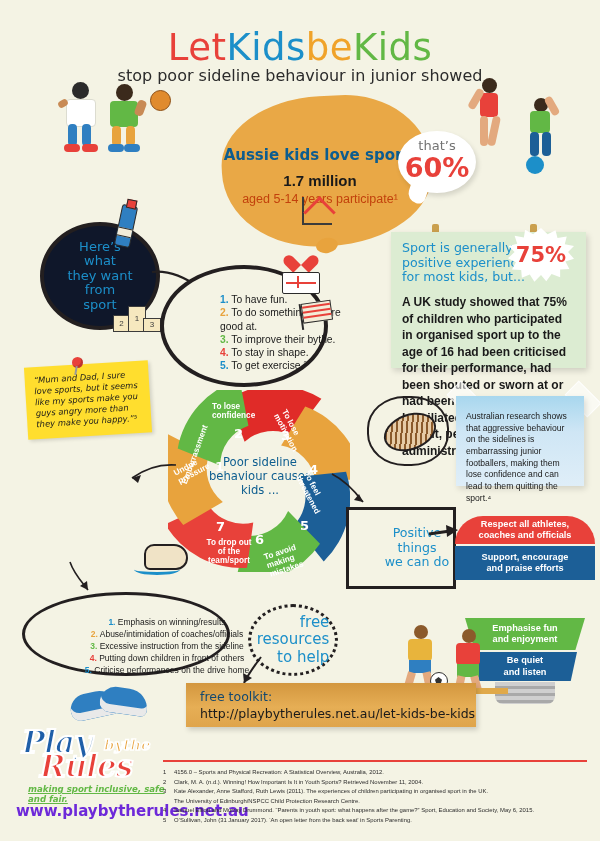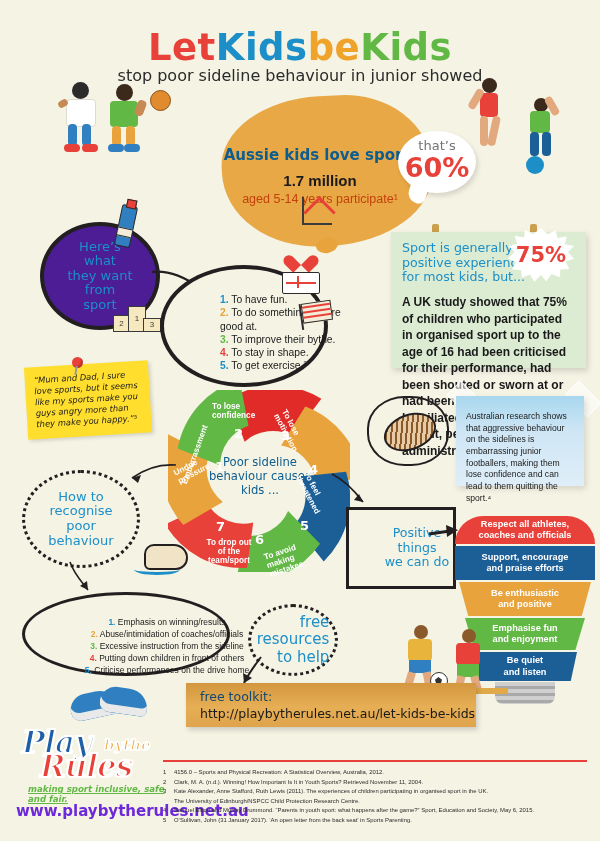--- a/index.html
+++ b/index.html
@@ -6,21 +6,21 @@
   body{
     width:600px;height:841px;overflow:hidden;
     background:#f4f3e4;
     font-family:"Liberation Sans", sans-serif;
     position:relative;
   }
   .page{position:absolute;inset:0;background:#f4f3e4;}
 
   
   .title{position:absolute;left:0;top:26px;width:600px;text-align:center;
-    font-family:"DejaVu Sans",sans-serif;font-weight:bold;font-size:37px;letter-spacing:.5px;}
+    font-family:"DejaVu Sans",sans-serif;font-weight:normal;font-size:37px;letter-spacing:.5px;}
   .title span{display:inline-block;}
   .t-let{color:#e8413a;}
   .t-kids1{color:#1c8fc9;}
   .t-be{color:#f0a32a;}
   .t-kids2{color:#62b845;}
   .subtitle{position:absolute;left:0;top:66px;width:600px;text-align:center;
     font-family:"DejaVu Sans",sans-serif;font-size:16px;color:#2b2b2b;}
   .ausmap{position:absolute;left:222px;top:96px;width:210px;height:150px;
     background:#e8a33d;opacity:.95;
     border-radius:48% 42% 50% 46%/44% 50% 46% 52%;
@@ -47,21 +47,21 @@
 
   
   .chartico{position:absolute;left:300px;top:197px;width:36px;height:30px;}
   .chartico .ax{position:absolute;left:2px;top:0;width:2px;height:28px;background:#3b3b3b;}
   .chartico .ax2{position:absolute;left:2px;top:26px;width:30px;height:2px;background:#3b3b3b;}
   .chartico .arr{position:absolute;left:8px;top:4px;width:20px;height:20px;
     border-left:3px solid #e8413a;border-top:3px solid #e8413a;transform:rotate(45deg);}
 
   
   .bub-want{position:absolute;left:40px;top:222px;width:112px;height:100px;
-    border:4px solid #231f20;border-radius:50%;background:#4c1d95;}
+    border:4px solid #231f20;border-radius:50%;background:#0f172a;}
   .bub-want .txt{position:absolute;inset:0;display:flex;align-items:center;justify-content:center;
     text-align:center;font-family:"DejaVu Sans",sans-serif;font-size:13px;line-height:1.12;color:#1c8fc9;}
 
   
   .arrow-want{position:absolute;left:150px;top:268px;width:58px;height:28px;}
   .arrow-want svg{display:block;}
 
   
   .bub-list{position:absolute;left:160px;top:265px;width:160px;height:114px;
     border:4px solid #231f20;border-radius:50%;background:#f4f3e4;}
@@ -420,26 +420,20 @@
     <div class="segnum" style="left:132px;top:128px;">5</div>
     <div class="seglab" style="left:142px;top:80px;width:60px;transform:rotate(62deg);transform-origin:0 0;">To feel threatened</div>
 
     <div class="segnum" style="left:87px;top:142px;">6</div>
     <div class="seglab" style="left:98px;top:155px;width:48px;transform:rotate(-18deg);">To avoid making mistakes</div>
 
     <div class="segnum" style="left:48px;top:129px;">7</div>
     <div class="seglab" style="left:38px;top:148px;width:46px;text-align:center;">To drop out of the team/sport</div>
   </div>
 
-  <div class="bub-rec">
-    <div class="txt" style="white-space:pre-line;">How to
-recognise
-poor
-behaviour</div>
-  </div>
 
   <svg style="position:absolute;left:118px;top:462px;width:60px;height:26px;" width="60" height="26" viewBox="0 0 60 26">
       <path d="M58 3 C44 2, 28 6, 14 16" stroke="#231f20" stroke-width="1.6" fill="none"></path>
       <path d="M14 16 L23 13 L20 21 Z" fill="#231f20"></path>
     </svg>
 
   <svg style="position:absolute;left:66px;top:560px;width:34px;height:36px;" width="34" height="36" viewBox="0 0 34 36">
       <path d="M4 2 C8 14, 16 22, 22 30" stroke="#231f20" stroke-width="1.6" fill="none"></path>
       <path d="M22 30 L14 26 L21 21 Z" fill="#231f20"></path>
     </svg>
@@ -474,22 +468,20 @@
   <svg style="position:absolute;left:428px;top:522px;width:32px;height:22px;" width="32" height="22" viewBox="0 0 32 22">
       <path d="M1 12 L22 9" stroke="#231f20" stroke-width="3" fill="none"></path>
       <path d="M30 8 L18 3 L19 15 Z" fill="#231f20"></path>
     </svg>
 
   <div class="bulb">
     <div class="band b1" style="white-space:pre-line;">Respect all athletes,
 coaches and officials</div>
     <div class="band b2" style="white-space:pre-line;">Support, encourage
 and praise efforts</div>
-    <div class="band b3" style="white-space:pre-line;">Be enthusiastic
-and positive</div>
     <div class="band b4" style="white-space:pre-line;">Emphasise fun
 and enjoyment</div>
     <div class="band b5" style="white-space:pre-line;">Be quiet
 and listen</div>
   </div>
   <div class="bulb-base"></div>
 
   <div class="bub-free">
     <div class="txt" style="white-space:pre-line;">free
 resources

